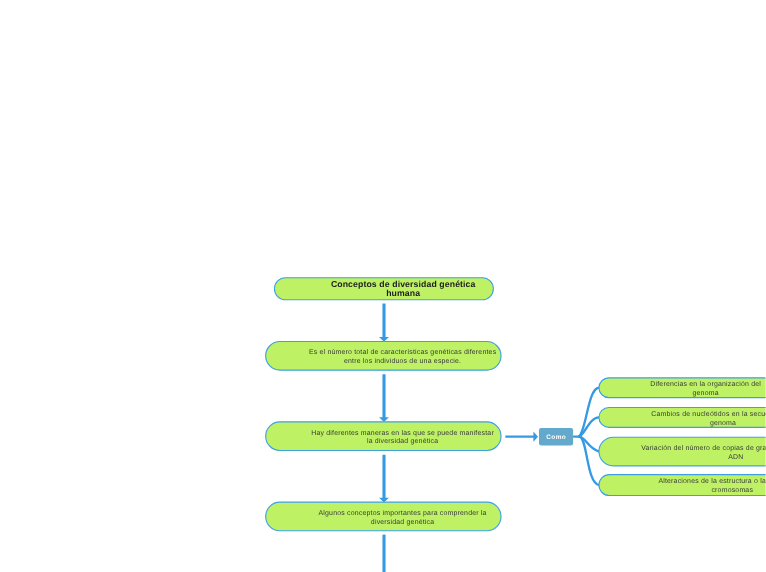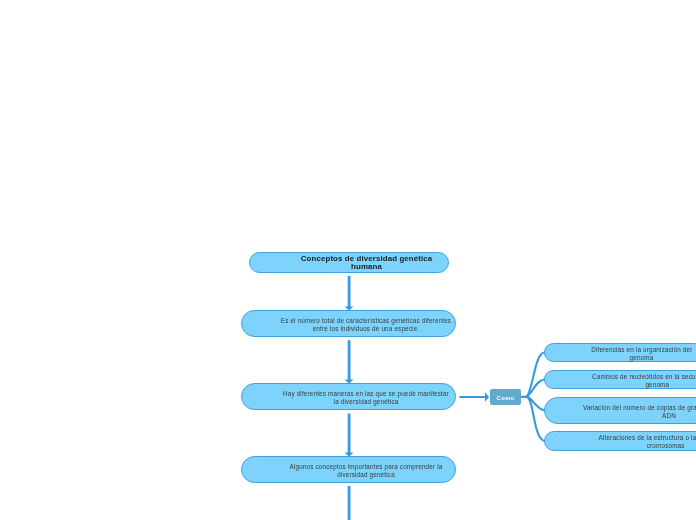--- a/index.html
+++ b/index.html
@@ -2,21 +2,21 @@
 <html><head>
 <meta charset="utf-8">
 <title>Conceptos de diversidad genetica humana</title>
 <style>
   html,body{margin:0;padding:0;}
   body{width:696px;height:520px;background:#ffffff;overflow:hidden;
        font-family:"Liberation Sans", sans-serif;}
   #canvas{position:relative;width:696px;height:520px;background:#fff;}
   svg#links{position:absolute;left:0;top:0;width:696px;height:520px;}
   .node{position:absolute;box-sizing:border-box;
-        border:1.5px solid #3EA0E3;background:#7dd3fc;border-radius:999px;
+        border:1.5px solid #3EA0E3;background:#bef264;border-radius:999px;
         display:flex;align-items:center;justify-content:center;text-align:center;
         color:#3a3a3a;padding-left:35px;}
   .node .txt{display:block;line-height:7.7px;font-size:6.3px;letter-spacing:0.18px;
              white-space:pre-line;position:relative;top:1px;}
   .root .txt{font-weight:bold;font-size:7.92px;letter-spacing:0.1px;color:#1d1d1d;top:0px;}
   .badge{position:absolute;box-sizing:border-box;background:#63A9CC;border-radius:2px;
          color:#ffffff;display:flex;align-items:center;justify-content:center;}
   .badge span{font-size:5.9px;letter-spacing:0.35px;font-weight:bold;line-height:6px;
               position:relative;top:1px;}
 </style>

